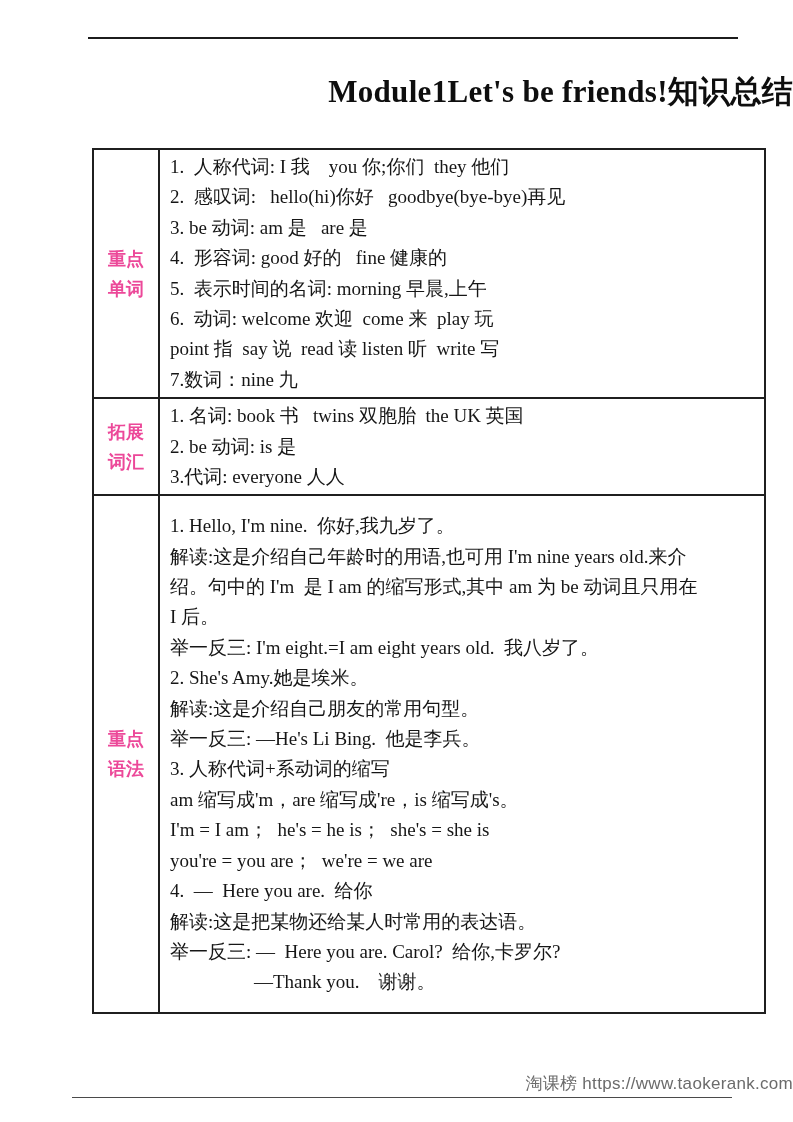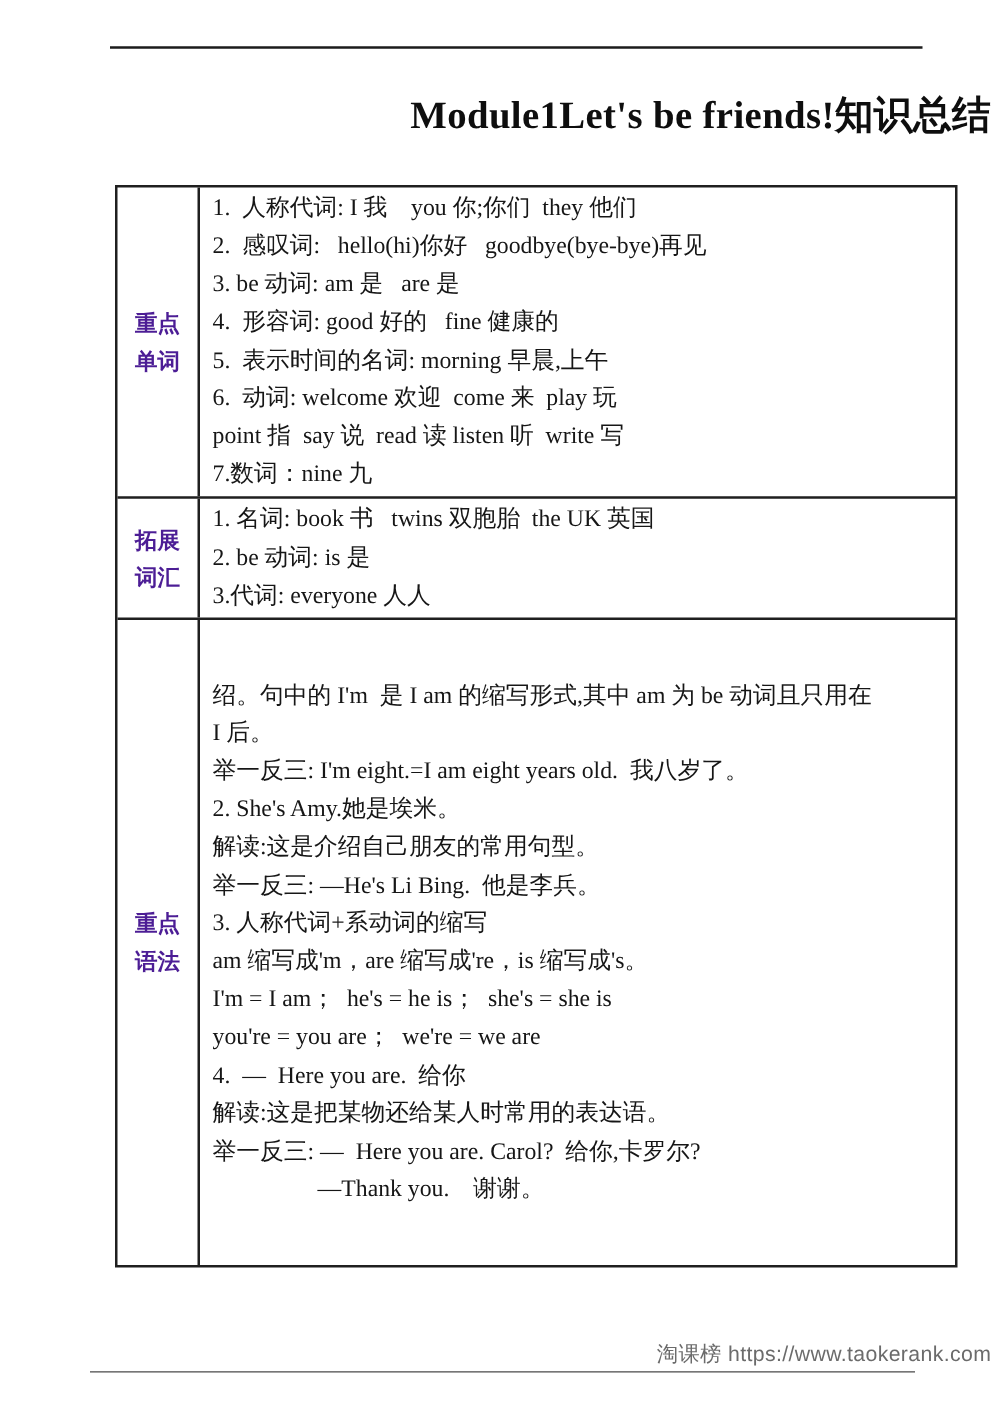--- a/index.html
+++ b/index.html
@@ -30,21 +30,21 @@
   .trow:last-child { border-bottom: none; }
   .trow:nth-child(1) { min-height: 248px; }
   .trow:nth-child(2) { min-height: 89px; }
   .trow:nth-child(3) { min-height: 516px; }
   .label-cell {
     width: 66px; flex: 0 0 66px;
     border-right: 2px solid #1f1f1f;
     display: flex; flex-direction: column;
     justify-content: center; align-items: center;
     font-weight: bold; font-size: 18px; line-height: 30px;
-    color: #4c1d95;
+    color: #ec4899;
   }
   .content-cell {
     flex: 1;
     display: flex; flex-direction: column; justify-content: center;
     padding: 2px 6px 2px 10px;
     font-size: 19px; line-height: 30.4px;
   }
   .cline { white-space: pre-wrap; }
   .indent-1 { padding-left: 40px; }
   .indent-2 { padding-left: 84px; }
@@ -92,20 +92,22 @@
           <div class="cline">2. be 动词: is 是</div>
           <div class="cline">3.代词: everyone 人人</div>
         </div>
       </div>
       <div class="trow">
         <div class="label-cell">
           <div class="label-line">重点</div>
           <div class="label-line">语法</div>
         </div>
         <div class="content-cell">
+          <div class="cline">1. Hello, I'm nine.  你好,我九岁了。</div>
+          <div class="cline">解读:这是介绍自己年龄时的用语,也可用 I'm nine years old.来介</div>
           <div class="cline">绍。句中的 I'm  是 I am 的缩写形式,其中 am 为 be 动词且只用在</div>
           <div class="cline">I 后。</div>
           <div class="cline">举一反三: I'm eight.=I am eight years old.  我八岁了。</div>
           <div class="cline">2. She's Amy.她是埃米。</div>
           <div class="cline">解读:这是介绍自己朋友的常用句型。</div>
           <div class="cline">举一反三: —He's Li Bing.  他是李兵。</div>
           <div class="cline">3. 人称代词+系动词的缩写</div>
           <div class="cline">am 缩写成'm，are 缩写成're，is 缩写成's。</div>
           <div class="cline">I'm = I am；  he's = he is；  she's = she is</div>
           <div class="cline">you're = you are；  we're = we are</div>

